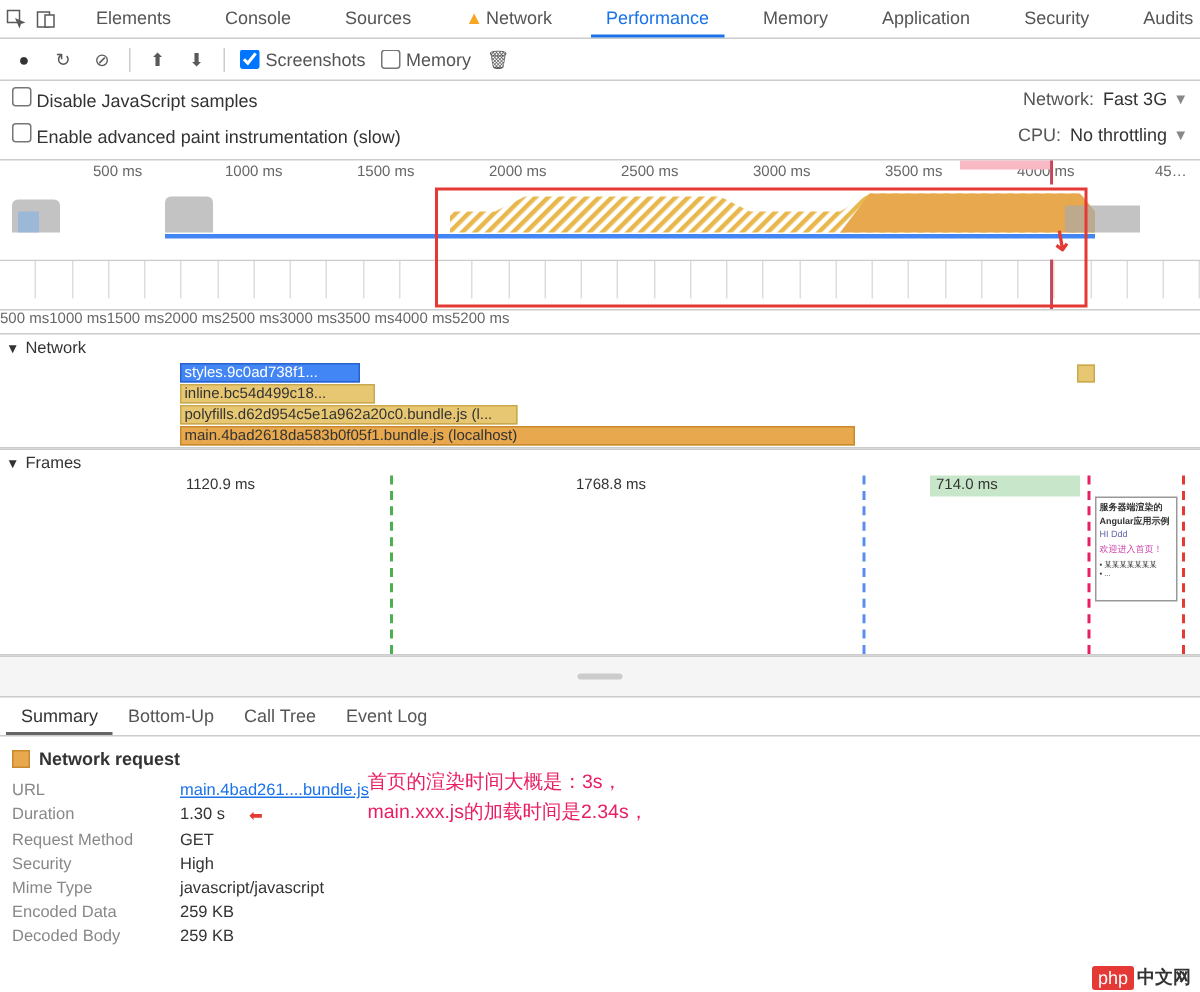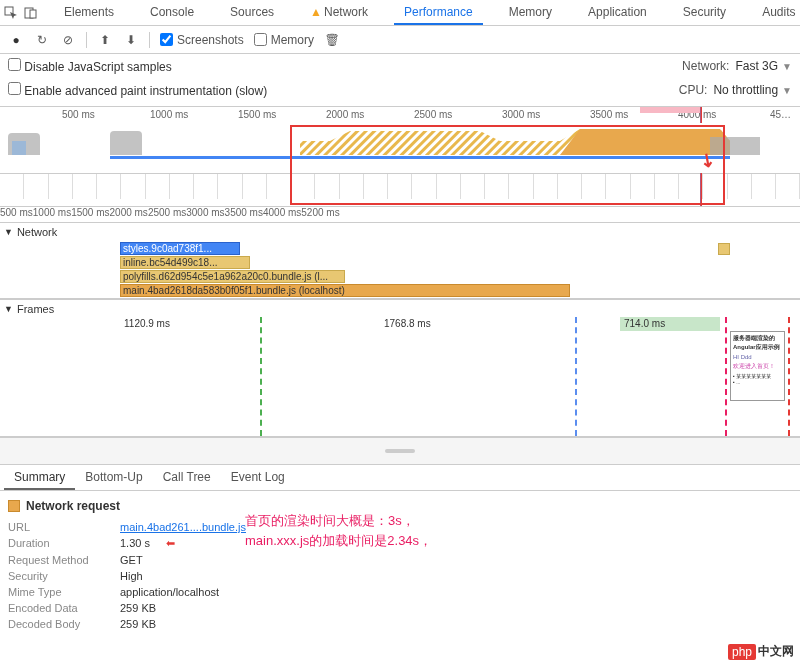--- a/index.html
+++ b/index.html
@@ -313,21 +313,21 @@
   <div class="detail-row">
       <span class="lbl">Request Method</span>
       <span class="val">GET</span>
     </div>
   <div class="detail-row">
       <span class="lbl">Security</span>
       <span class="val">High</span>
     </div>
   <div class="detail-row">
       <span class="lbl">Mime Type</span>
-      <span class="val">application/localhost</span>
+      <span class="val">javascript/javascript</span>
     </div>
   <div class="detail-row">
       <span class="lbl">Encoded Data</span>
       <span class="val">259 KB</span>
     </div>
   <div class="detail-row">
       <span class="lbl">Decoded Body</span>
       <span class="val">259 KB</span>
     </div>
 

